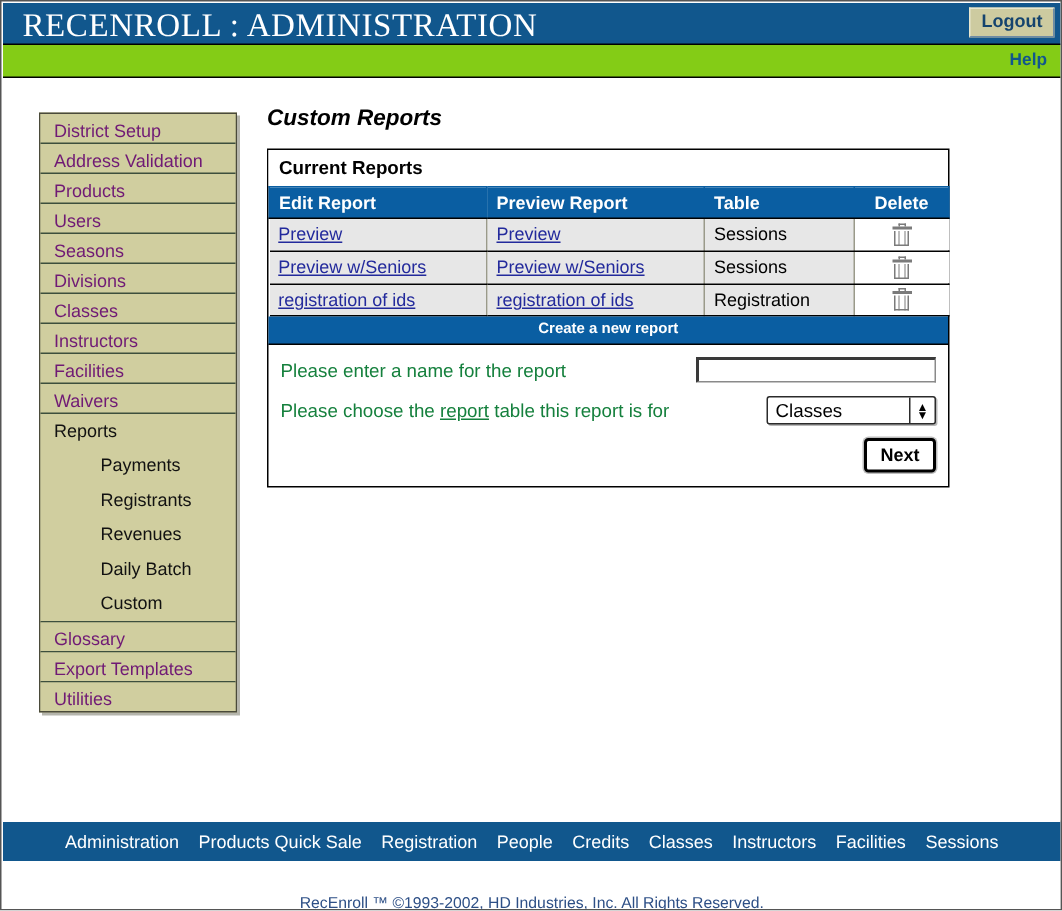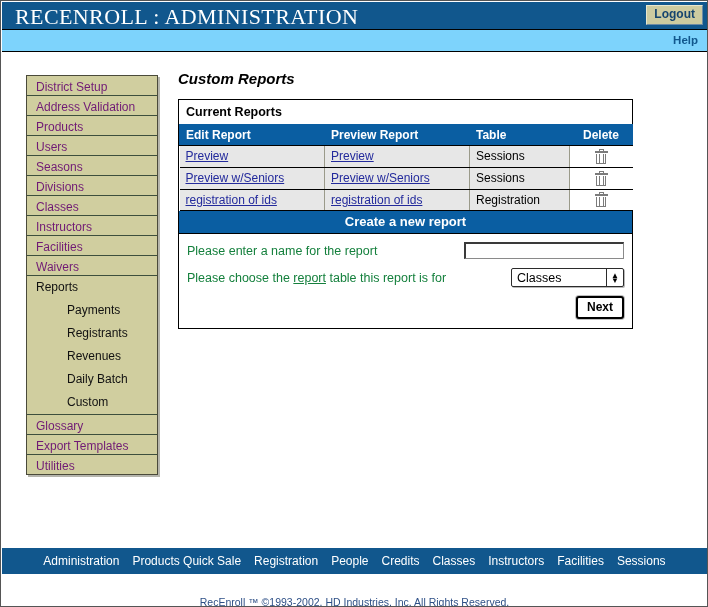--- a/index.html
+++ b/index.html
@@ -62,21 +62,21 @@
     border-left-color: #e8e7cf;
     cursor: pointer;
     line-height: 1.1;
   }
 
   
   .subbar {
     position: absolute;
     left: 1px; top: 29px;
     width: 705px; height: 22px;
-    background: #7dd3fc;
+    background: #84cc16;
     border-bottom: 1px solid #000000;
     box-sizing: border-box;
   }
   .help-link {
     position: absolute;
     right: 9px; top: 4px;
     font-size: 11.5px;
     font-weight: bold;
     color: #11578d;
     text-decoration: none;
@@ -221,21 +221,21 @@
       linear-gradient(to right,
         transparent 2px, #7b7b7b 2px, #7b7b7b 3px,
         transparent 3px, transparent 6px, #7b7b7b 6px,
         #7b7b7b 7px, transparent 7px);
   }
 
   
   .section-head {
     background: #0a5ea2;
     color: #ffffff;
-    font-size: 13px;
+    font-size: 10px;
     font-weight: bold;
     text-align: center;
     padding: 3px 0 4px 0;
     border-bottom: 1px solid #000000;
   }
   .form-area { padding: 8px 8px 9px 8px; }
   .form-row {
     display: flex;
     align-items: center;
     margin-bottom: 9px;

